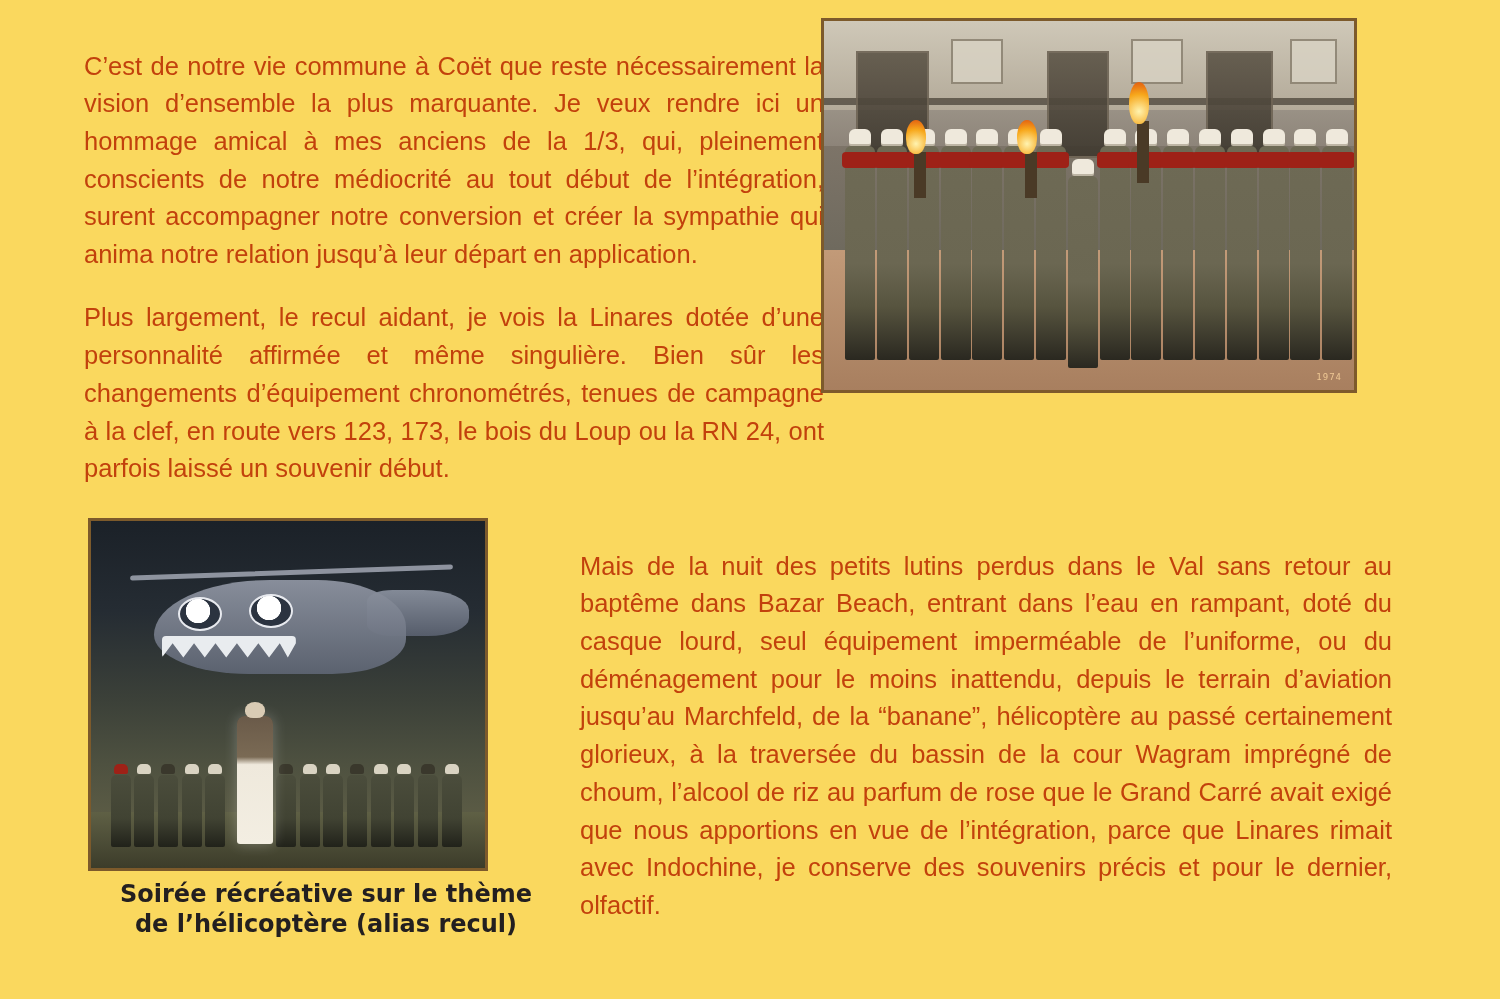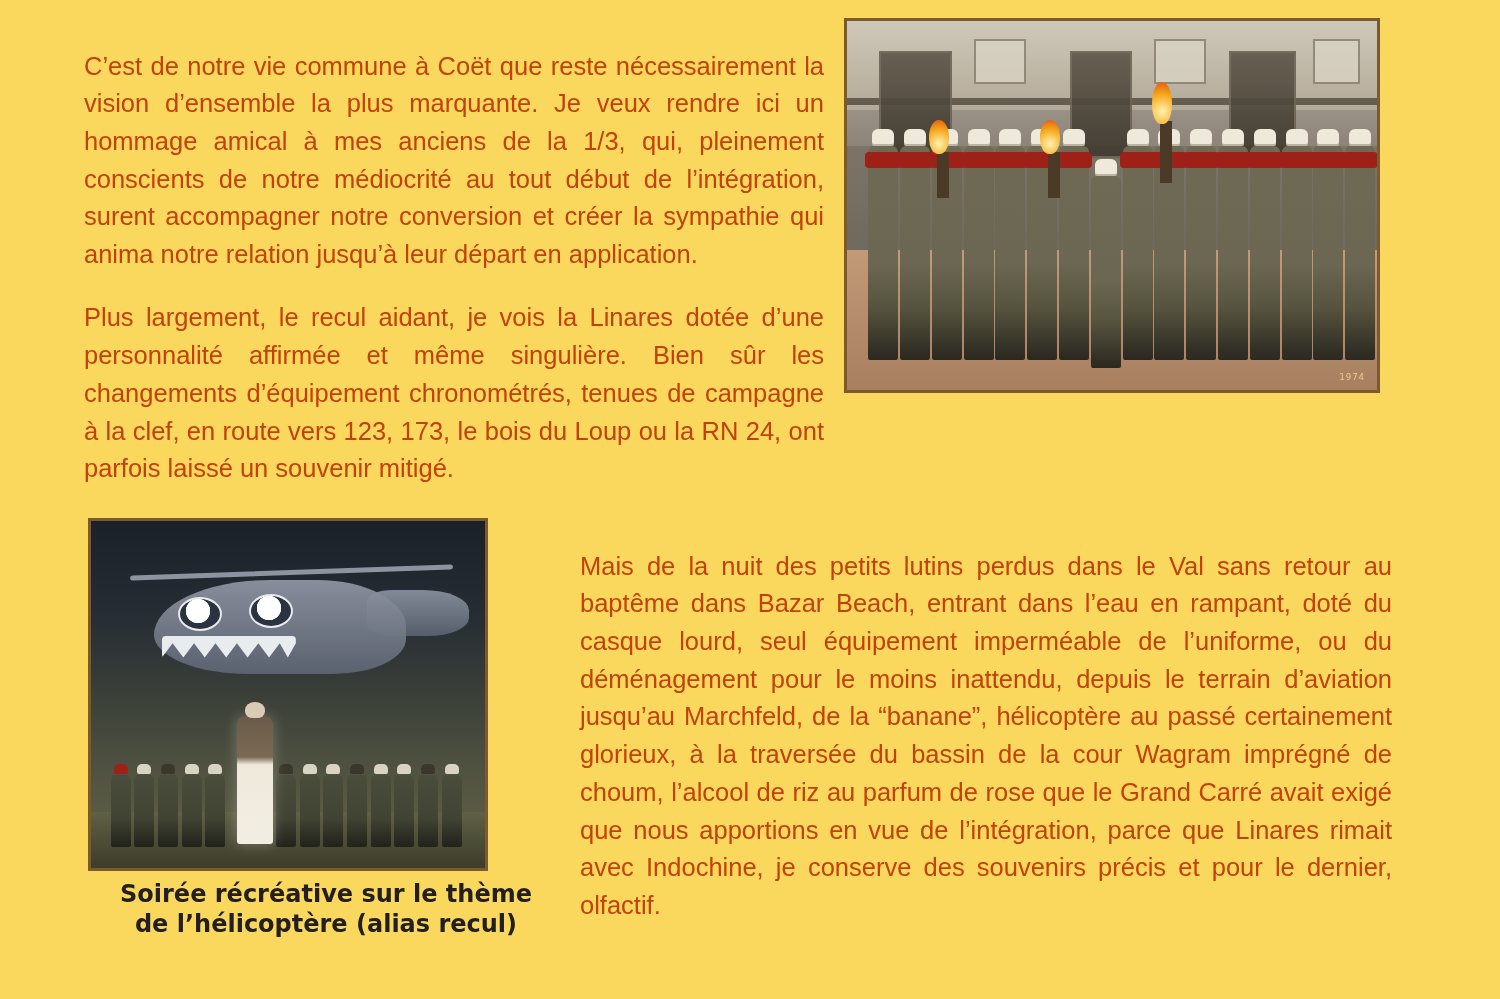--- a/index.html
+++ b/index.html
@@ -61,21 +61,21 @@
     margin-top: 9px;
     text-align: center;
     font-weight: bold;
     font-size: 24px;
     line-height: 1.24;
     color: #231f20;
     font-family: "DejaVu Sans", sans-serif;
   }
 
   #figure-linares {
-    left: 844px;
+    left: 821px;
     top: 18px;
     width: 476px;
   }
   #figure-linares .photo {
     width: 536px;
     height: 375px;
   }
 
   #figure-helicoptere {
     left: 88px;
@@ -260,21 +260,21 @@
     background: linear-gradient(to bottom,#5f6045,#3c3c2a);
   }
 </style>
 </head>
 <body>
 
 <div class="page">
 
   <div id="col-top-left">
     <p class="para">C’est de notre vie commune à Coët que reste nécessairement la vision d’ensemble la plus marquante. Je veux rendre ici un hommage amical à mes anciens de la 1/3, qui, pleinement conscients de notre médiocrité au tout début de l’intégration, surent accompagner notre conversion et créer la sympathie qui anima notre relation jusqu’à leur départ en application.</p>
-    <p class="para">Plus largement, le recul aidant, je vois la Linares dotée d’une personnalité affirmée et même singulière. Bien sûr les changements d’équipement chronométrés, tenues de campagne à la clef, en route vers 123, 173, le bois du Loup ou la RN 24, ont parfois laissé un souvenir mitigé.</p>
+    <p class="para">Plus largement, le recul aidant, je vois la Linares dotée d’une personnalité affirmée et même singulière. Bien sûr les changements d’équipement chronométrés, tenues de campagne à la clef, en route vers 123, 173, le bois du Loup ou la RN 24, ont parfois laissé un souvenir début.</p>
   </div>
 
   <div class="figure" id="figure-linares">
     <div class="photo">
       <div class="p1-bg"></div>
       <div class="p1-wall"></div>
       <div class="p1-beam"></div>
 
       <div class="p1-door" style="left:6%;width:13%"></div>
       <div class="p1-door" style="left:42%;width:11%"></div>

